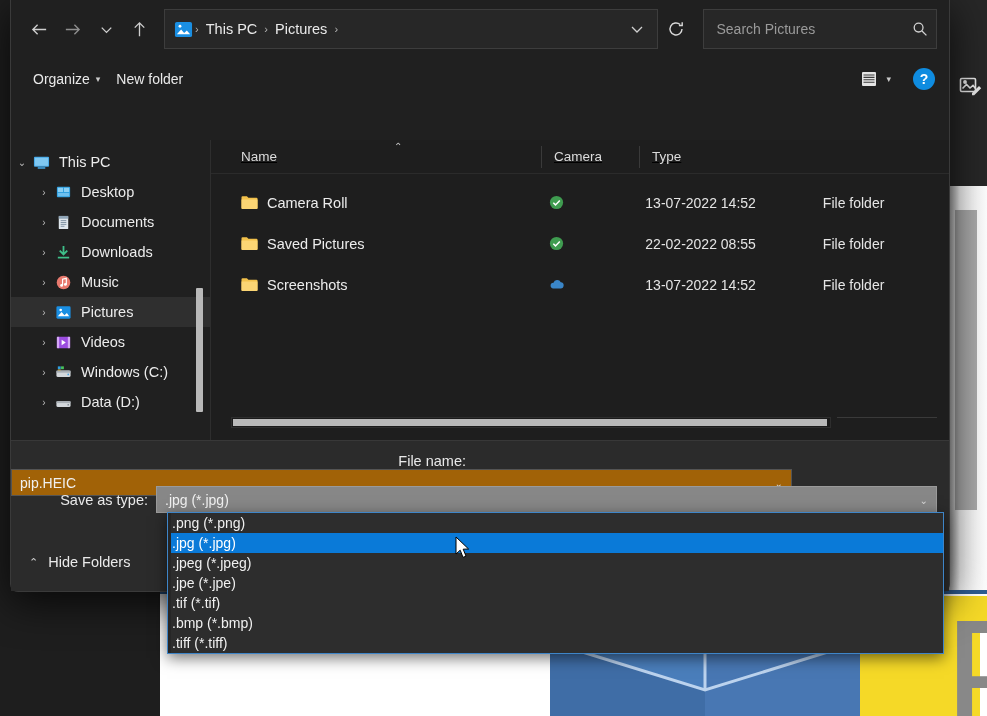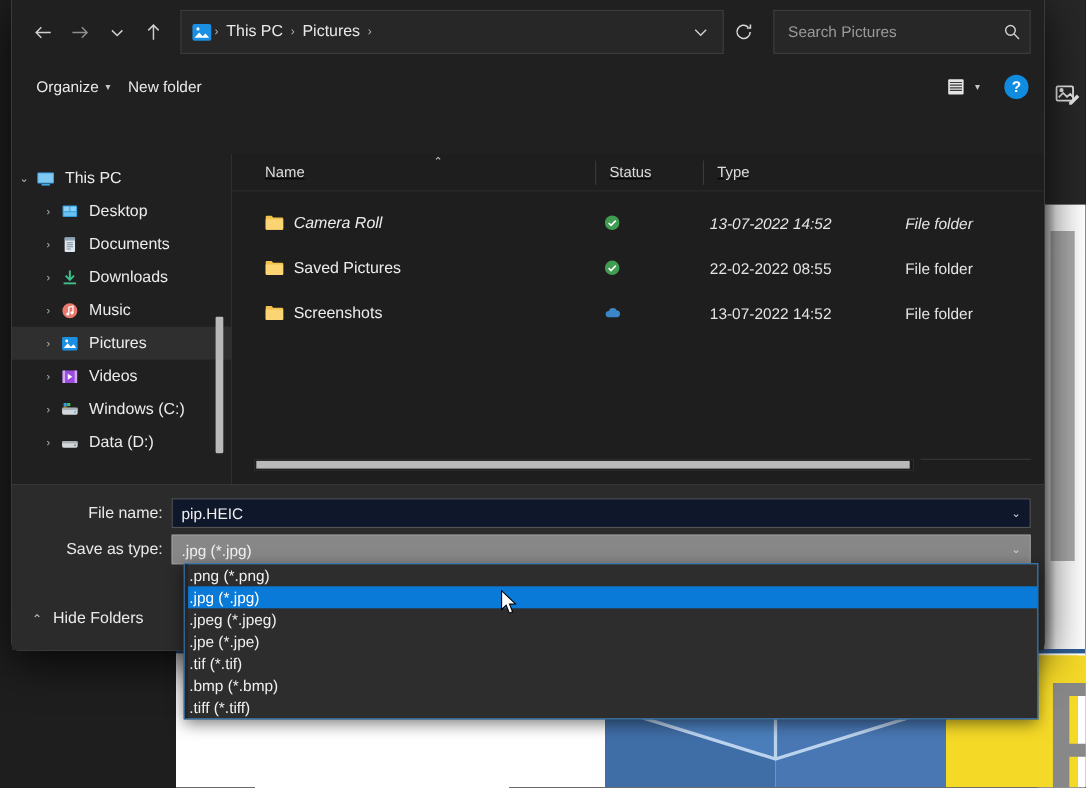--- a/index.html
+++ b/index.html
@@ -213,21 +213,21 @@
   .form-row { position: absolute; display: flex; align-items: center; }
   .form-label {
     font-size: 14.5px; color: #e9e9e9; text-align: right;
     width: 145px; padding-right: 8px;
   }
   .combo {
     height: 27px; width: 781px; display: flex; align-items: center;
     padding: 0 8px; font-size: 14px; position: relative;
   }
   .combo-filename {
-    background: #0f172a; border: 1px solid #545454; color: #f0f0f0;
+    background: #a16207; border: 1px solid #545454; color: #f0f0f0;
   }
   .combo-type {
     background: #878787; border: 1px solid #9a9a9a; color: #f2f2f2;
   }
   .combo-arrow {
     position: absolute; right: 8px; top: 50%; transform: translateY(-50%);
     font-size: 10px; color: #d6d6d6;
   }
   .hide-folders {
     position: absolute; left: 28px; top: 552px; display: flex;
@@ -473,26 +473,26 @@
           <span>Data (D:)</span>
         </div>
 
         <div class="tree-scroll"></div>
         <div class="tree-sep"></div>
       </div>
 
       <div class="listpane">
         <div class="headrow">
           <div class="hcell c-name">Name</div>
-          <div class="hcell c-status">Status</div>
+          <div class="hcell c-status">Camera</div>
           <div class="hcell c-type">Type</div>
           <div class="sort-caret">⌃</div>
         </div>
 
-        <div class="filerow" style="margin-top:8px;font-style:italic;">
+        <div class="filerow" style="margin-top:8px;">
           <div class="f-name">
             <svg class="folder-ico" viewBox="0 0 17 15">
               <path d="M0.5 2.2a1 1 0 011-1h4.4l1.5 1.6h8.1a1 1 0 011 1v9.1a1 1 0 01-1 1H1.5a1 1 0 01-1-1z" fill="#f2c14b"></path>
               <path d="M0.5 4.4h16v8.5a1 1 0 01-1 1H1.5a1 1 0 01-1-1z" fill="#fbd574"></path>
             </svg>
             <span>Camera Roll</span>
           </div>
           <div class="f-status">
             <svg class="st-ico" viewBox="0 0 15 15">
               <circle cx="7.5" cy="7.5" r="6.6" fill="#3f9c50"></circle>
@@ -539,21 +539,21 @@
         </div>
 
         <div class="hsep"></div>
         <div class="hscroll-track">
           <div class="hscroll-thumb"></div>
         </div>
       </div>
     </div>
 
     <div class="footer">
-      <div class="form-row" style="left:0; top:12px;">
+      <div class="form-row" style="left:0; top:12px;flex-direction:column;">
         <div class="form-label">File name:</div>
         <div class="combo combo-filename">
           <span>pip.HEIC</span>
           <span class="combo-arrow">⌄</span>
         </div>
       </div>
 
       <div class="form-row" style="left:0; top:45px;">
         <div class="form-label">Save as type:</div>
         <div class="combo combo-type">

